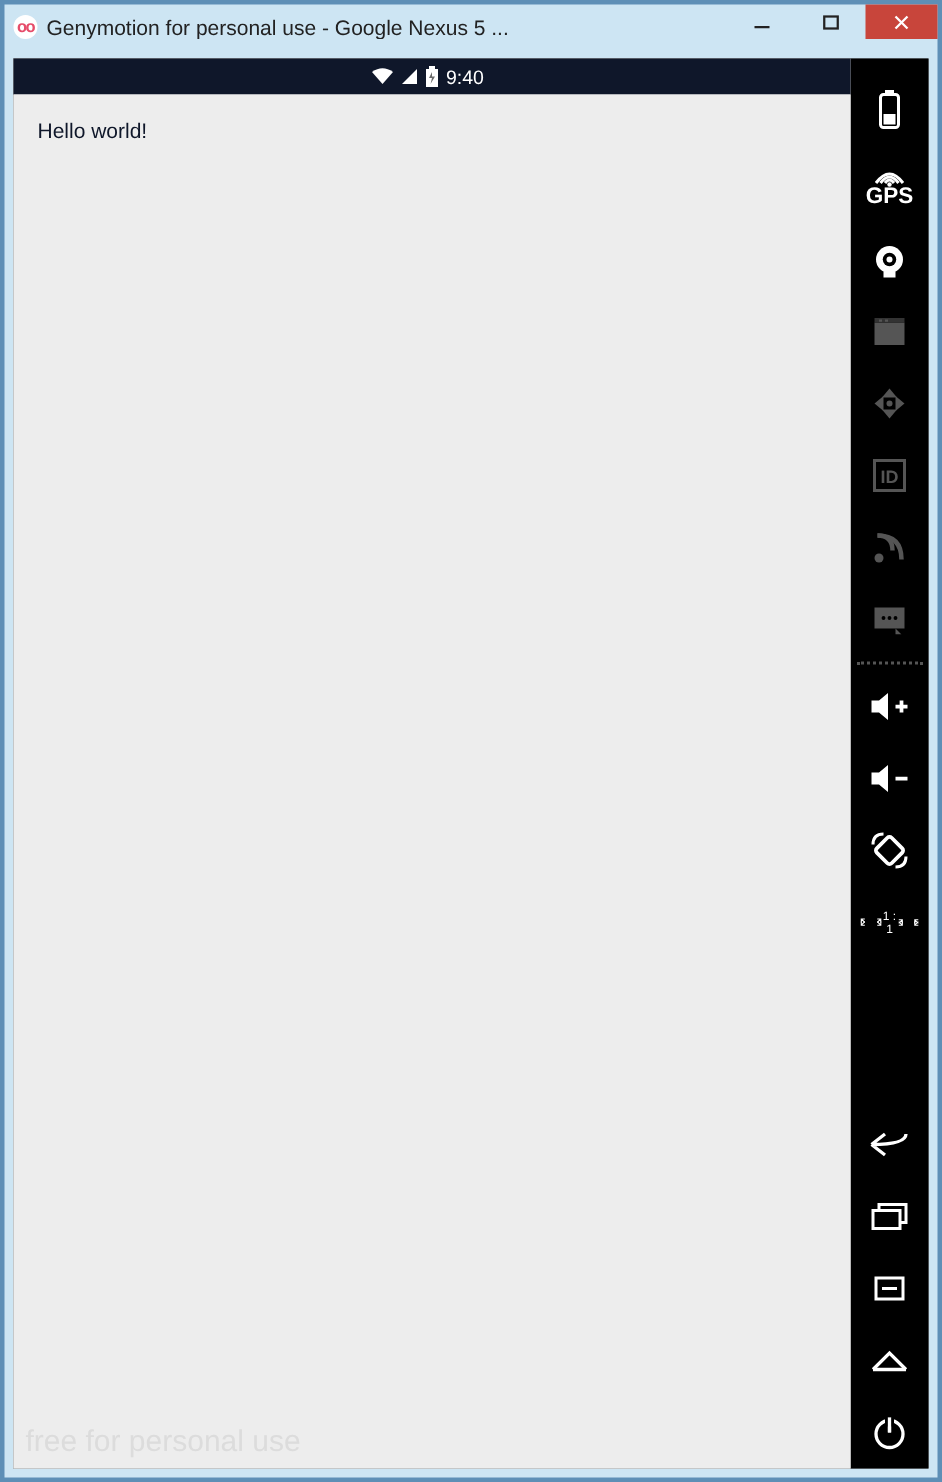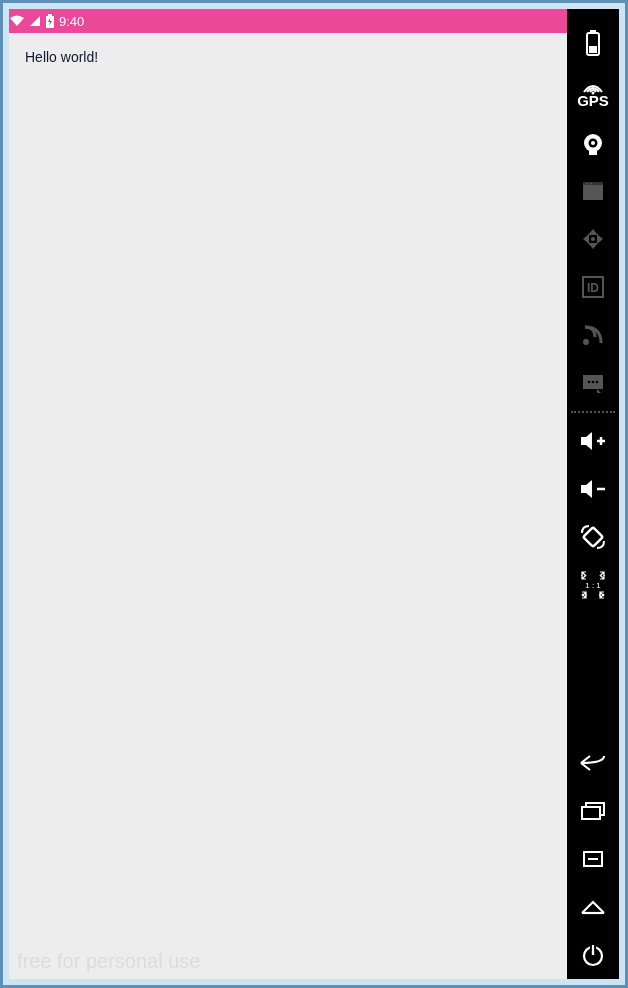--- a/index.html
+++ b/index.html
@@ -9,39 +9,63 @@
   .titlebar-icon { width: 16px; height: 16px; background: #fff; border-radius: 50%; display: flex; align-items: center; justify-content: center; margin-right: 6px; }
   .titlebar-icon span { color: #e64d6a; font-size: 11px; font-weight: bold; letter-spacing: -1px; }
   .titlebar-text { font-size: 14px; color: #222; white-space: nowrap; overflow: hidden; }
   .titlebar-controls { position: absolute; right: 0; top: 0; display: flex; height: 23px; }
   .titlebar-btn { width: 46px; height: 23px; display: flex; align-items: center; justify-content: center; color: #222; }
   .titlebar-btn.close { background: #c8453b; color: #fff; width: 48px; }
   .titlebar-btn svg { display: block; }
   .client { flex: 1; margin: 6px 6px 6px 6px; background: #6b6b6b; position: relative; display: flex; }
   .device-wrap { flex: 1; background: #000; display: flex; }
   .device-screen { flex: 1; background: #ededed; position: relative; display: flex; flex-direction: column; margin: 0 0 0 0; }
-  .android-status { height: 24px; background: #ec4899; display: flex; justify-content: flex-start; align-items: center; padding-right: 6px; gap: 4px; color: #fff; font-size: 13px; }
+  .android-status { height: 24px; background: #0f172a; display: flex; justify-content: center; align-items: center; padding-right: 6px; gap: 4px; color: #fff; font-size: 13px; }
   .android-status svg { display: block; }
   .status-time { font-size: 13px; font-weight: 500; }
   .app-content { flex: 1; background: #ededed; padding: 16px; position: relative; }
   .hello-text { font-size: 14px; color: #0f172a; }
   .watermark { position: absolute; bottom: 6px; left: 8px; font-size: 20px; color: #dcdcdc; font-weight: 300; }
   .side-toolbar { width: 52px; background: #000; display: flex; flex-direction: column; align-items: center; padding-top: 10px; }
   .tool-btn { width: 40px; height: 40px; display: flex; align-items: center; justify-content: center; margin: 4px 0; color: #fff; cursor: pointer; }
   .tool-btn.dim { color: #ef4444; }
   .tool-sep { width: 44px; height: 2px; margin: 4px 0; border-top: 2px dotted #555; }
   .tool-spacer { flex: 1; }
   .side-toolbar svg { display: block; }
   .gps-label { font-size: 15px; font-weight: bold; text-align: center; color: #fff; margin-top: -4px; }
   .scale-label { font-size: 8px; color: #fff; text-align: center; }
 </style>
 </head>
 <body>
 
 <div class="window">
+  <div class="titlebar">
+    <div class="titlebar-icon">
+        <span>oo</span>
+      </div>
+    <div class="titlebar-text">Genymotion for personal use - Google Nexus 5 ...</div>
+    <div class="titlebar-controls">
+      <div class="titlebar-btn">
+        <svg width="12" height="12" viewBox="0 0 12 12">
+            <line x1="1" y1="9" x2="11" y2="9" stroke="#222" stroke-width="1.5"></line>
+          </svg>
+      </div>
+      <div class="titlebar-btn">
+        <svg width="12" height="12" viewBox="0 0 12 12">
+            <rect x="1.5" y="2" width="9" height="8" fill="none" stroke="#222" stroke-width="1.5"></rect>
+          </svg>
+      </div>
+      <div class="titlebar-btn close">
+        <svg width="12" height="12" viewBox="0 0 12 12">
+            <line x1="2" y1="2" x2="10" y2="10" stroke="#fff" stroke-width="1.5"></line>
+            <line x1="10" y1="2" x2="2" y2="10" stroke="#fff" stroke-width="1.5"></line>
+          </svg>
+      </div>
+    </div>
+  </div>
 
   <div class="client">
     <div class="device-wrap">
       <div class="device-screen">
         <div class="android-status">
           <span>
             <svg width="16" height="12" viewBox="0 0 16 12">
                 <path d="M8 11 L1 3 Q8 -2 15 3 Z" fill="#fff"></path>
               </svg>
           </span>
@@ -146,21 +170,21 @@
             <line x1="18" y1="11" x2="26" y2="11" stroke="#fff" stroke-width="2.5"></line>
           </svg>
       </div>
       <div class="tool-btn">
         <svg width="28" height="28" viewBox="0 0 28 28">
             <rect x="7" y="7" width="14" height="14" rx="2" fill="none" stroke="#fff" stroke-width="2.5" transform="rotate(45 14 14)"></rect>
             <path d="M3 10 Q3 3 10 3" fill="none" stroke="#fff" stroke-width="2"></path>
             <path d="M25 18 Q25 25 18 25" fill="none" stroke="#fff" stroke-width="2"></path>
           </svg>
       </div>
-      <div class="tool-btn" style="flex-direction:column;height:40px">
+      <div class="tool-btn" style="flex-direction:row;height:40px">
         <svg width="26" height="10" viewBox="0 0 26 10">
             <path d="M2 8 L6 4 M2 4 L2 8 L6 8" stroke="#fff" stroke-width="1.2" fill="none"></path>
             <path d="M24 8 L20 4 M24 4 L24 8 L20 8" stroke="#fff" stroke-width="1.2" fill="none"></path>
             <path d="M2 2 L6 6 M2 6 L2 2 L6 2" stroke="#fff" stroke-width="1.2" fill="none" transform="translate(0 -1)"></path>
             <path d="M24 2 L20 6 M24 6 L24 2 L20 2" stroke="#fff" stroke-width="1.2" fill="none" transform="translate(0 -1)"></path>
           </svg>
         <div class="scale-label">1 : 1</div>
         <svg width="26" height="10" viewBox="0 0 26 10">
             <path d="M6 2 L2 6 M6 6 L6 2 L2 2" stroke="#fff" stroke-width="1.2" fill="none" transform="translate(0 0)"></path>
             <path d="M20 2 L24 6 M20 6 L20 2 L24 2" stroke="#fff" stroke-width="1.2" fill="none"></path>

